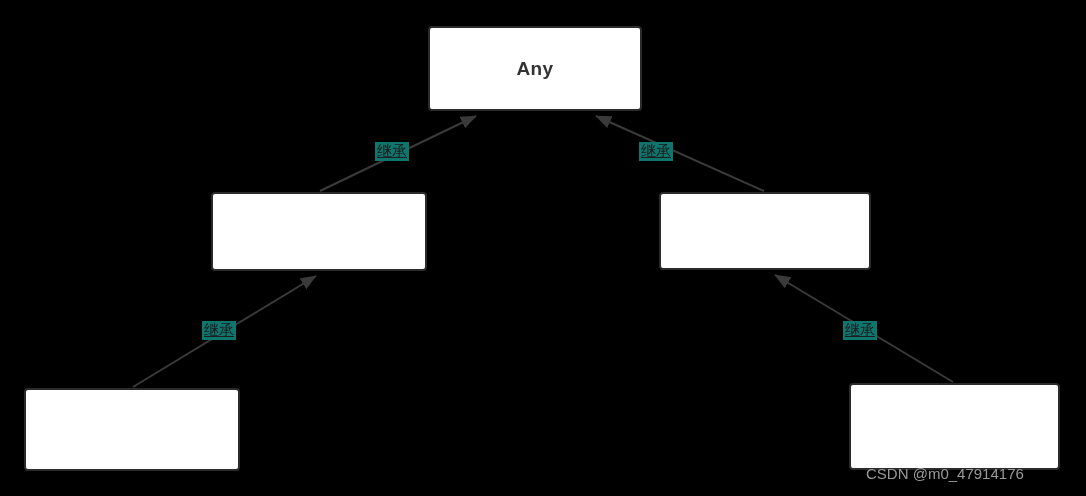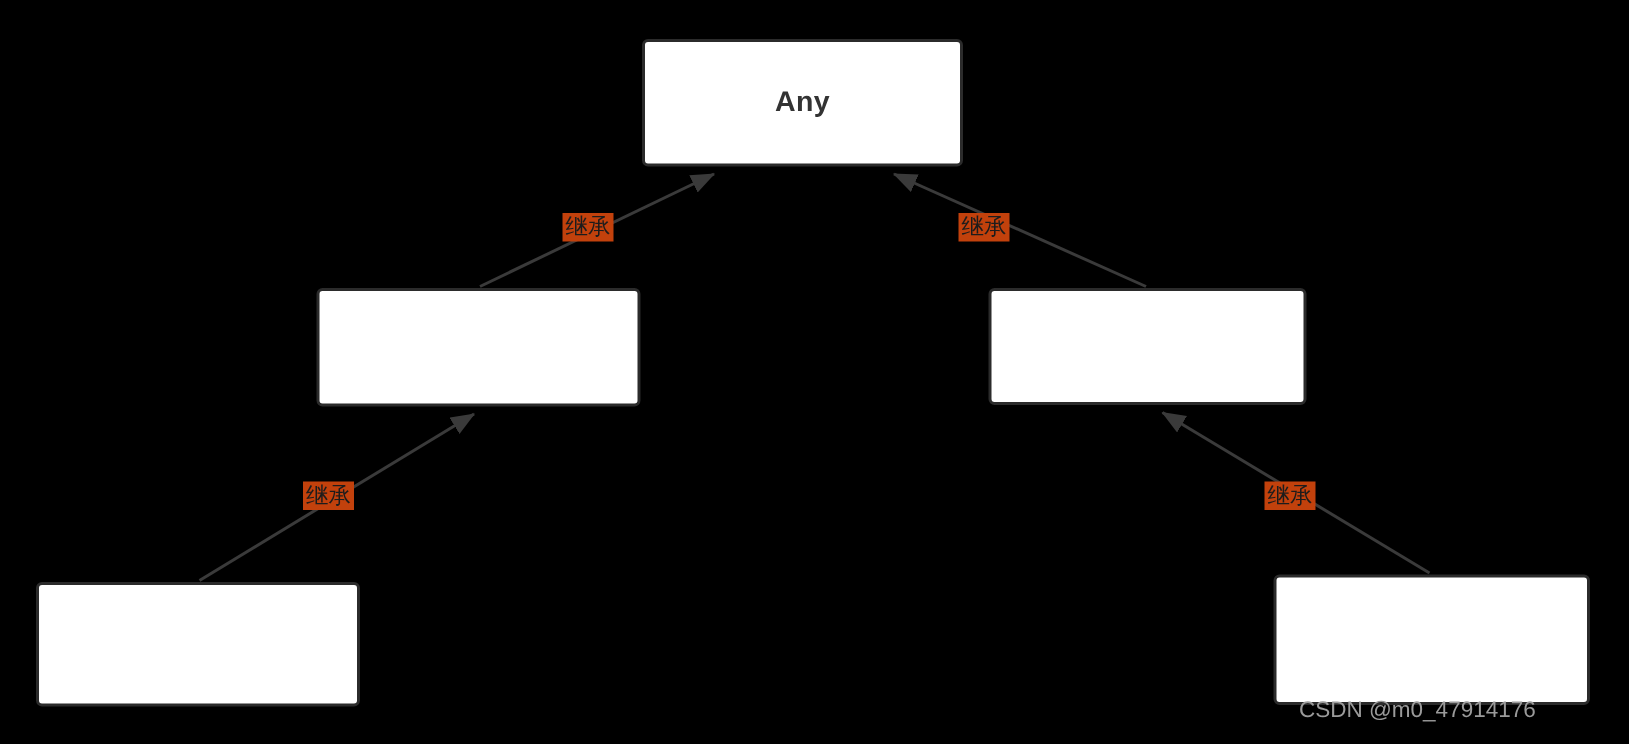--- a/index.html
+++ b/index.html
@@ -34,27 +34,28 @@
   }
   .node-label {
     color: #333333;
     font-size: 19px;
     font-weight: bold;
     line-height: 1;
     letter-spacing: 0.3px;
   }
   .edge-label {
     position: absolute;
-    background: #c2410c;
+    background: #0f766e;
     color: #1c1c1c;
     font-size: 15px;
     line-height: 17px;
     padding: 1px 2px;
     white-space: nowrap;
     font-family: "DejaVu Sans", "Liberation Sans", sans-serif;
+    text-decoration: underline;
   }
   #watermark {
     position: absolute;
     color: #9a9a9a;
     font-size: 15px;
     line-height: 20px;
     white-space: nowrap;
     font-family: "Liberation Sans", "DejaVu Sans", sans-serif;
   }
 </style>

